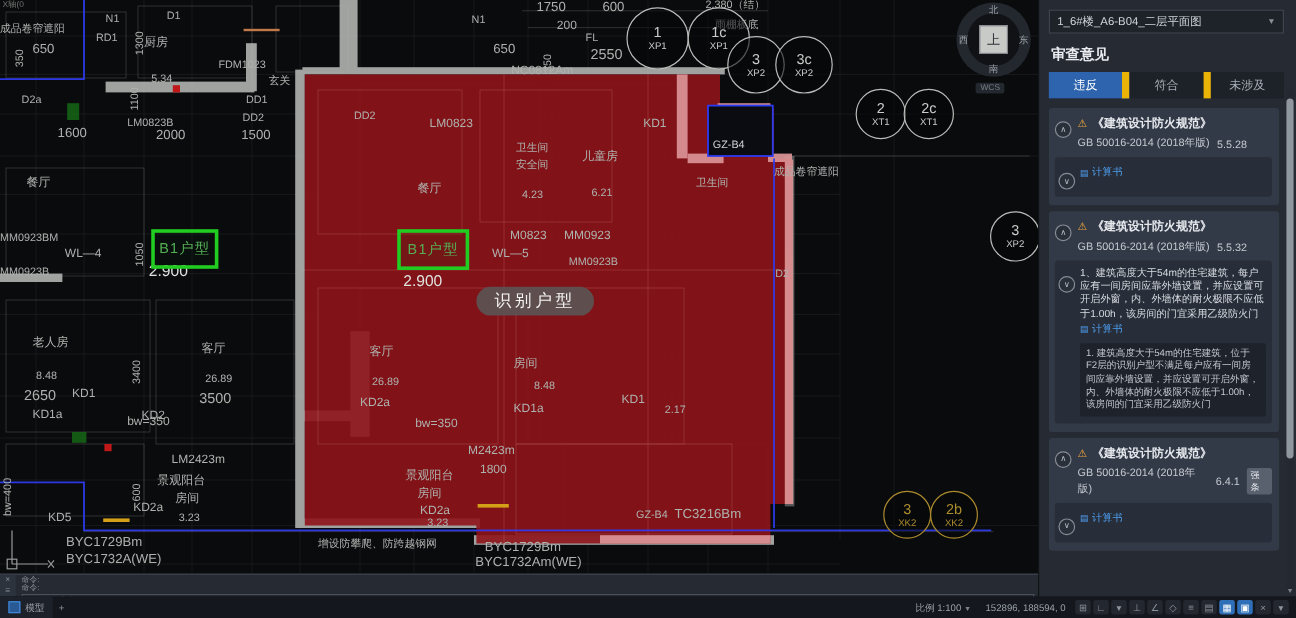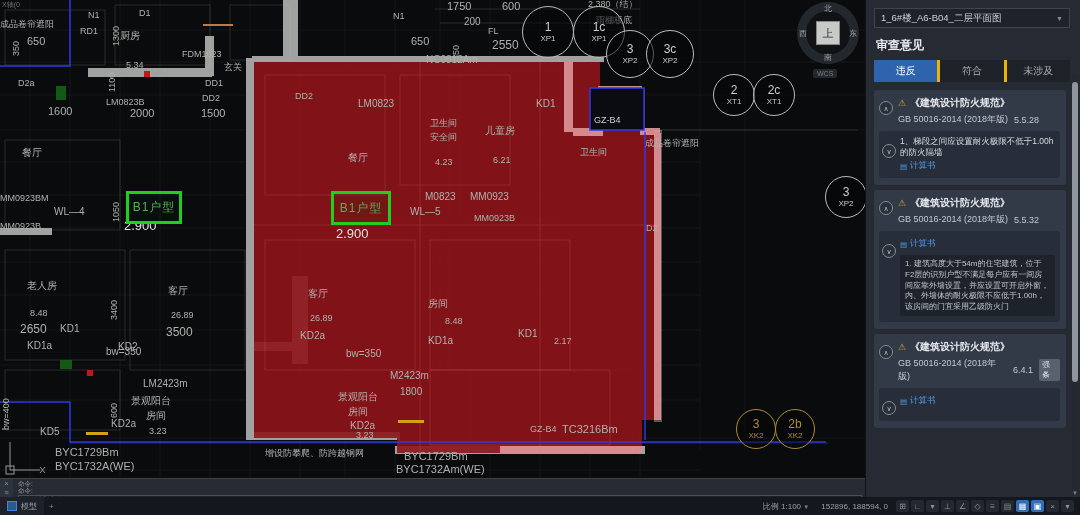--- a/index.html
+++ b/index.html
@@ -50,21 +50,21 @@
   .sic{width:13px;height:12px;border-radius:2px;background:#23272f;color:#8d939b;display:flex;align-items:center;justify-content:center;font-size:8px;}
   .sic.on{background:#2f6fb8;color:#fff;}
 
   
   .panel{position:absolute;left:865px;top:0;width:215px;height:497px;background:#262b33;border-left:1px solid #101318;box-sizing:border-box;display:flex;flex-direction:column;overflow:hidden;}
   .pdrop{margin:8px 10px 0 8px;height:20px;background:#1e2329;border:1px solid #3d444e;display:flex;align-items:center;padding:0 6px;font-size:9.5px;color:#ced3d9;box-sizing:border-box;}
   .pdrop .dlabel{overflow:hidden;white-space:nowrap;text-overflow:ellipsis;}
   .pdrop .caret{margin-left:auto;color:#8a9099;font-size:7px;}
   .ptitle{margin:9px 10px 6px;font-size:12px;font-weight:bold;color:#e9ebf0;}
   .ptabs{display:flex;margin:0 10px 0 8px;height:22px;background:#1d2229;flex:none;}
-  .ptab{flex:1;display:flex;align-items:center;justify-content:center;font-size:10px;color:#a8aeb7;border-right:3px solid #eab308;cursor:pointer;}
+  .ptab{flex:1;display:flex;align-items:center;justify-content:center;font-size:10px;color:#a8aeb7;border-right:6px solid #eab308;cursor:pointer;}
   .ptab:last-child{border-right:none;}
   .ptab.active{background:#2e63ad;color:#fff;}
   .plist{flex:1;margin:8px 14px 0 8px;display:flex;flex-direction:column;gap:5px;overflow:hidden;}
   .card{background:#333a47;border-radius:3px;padding:6px 6px 7px 5px;flex:none;}
   .chead{display:flex;gap:5px;}
   .cbtn{width:12px;height:12px;min-width:12px;border:1px solid #868c96;border-radius:50%;background:#2a303a;color:#b7bdc5;font-size:7px;line-height:1;display:flex;align-items:center;justify-content:center;margin-top:5px;}
   .chtxt{flex:1;min-width:0;}
   .crow1{display:flex;gap:4px;align-items:center;font-size:10px;font-weight:bold;color:#e5e8ed;}
   .warn{color:#e8a23b;font-size:9px;font-weight:normal;}
   .crow2{display:flex;gap:6px;align-items:center;font-size:9px;color:#c4c9d0;margin-top:3px;}
@@ -338,20 +338,21 @@
       </div>
     <div id="gboxes">
         <div class="gbox" style="left: 126px; top: 191px; width: 50px; height: 27px;">
           <span>B1户型</span>
         </div>
         <div class="gbox" style="left: 331px; top: 191px; width: 54px; height: 28px;">
           <span>B1户型</span>
         </div>
       </div>
 
+    <div class="pill">识别户型</div>
 
     <div class="compass">
       <div class="ring"></div>
       <div class="inner"></div>
       <span class="cdir cN">北</span>
       <span class="cdir cS">南</span>
       <span class="cdir cW">西</span>
       <span class="cdir cE">东</span>
       <div class="csq">上</div>
     </div>
@@ -420,21 +421,20 @@
               </div>
               <div class="crow2">
                 <span>GB 50016-2014 (2018年版)</span>
                 <span>5.5.28</span>
               </div>
             </div>
           </div>
           <div class="csub">
             <span class="cbtn">∨</span>
             <div class="csubbody">
-              <div class="citem">1、梯段之间应设置耐火极限不低于1.00h的防火隔墙</div>
               <div class="clink">
                 <span class="docic">▤</span>
                 <a class="clinka">计算书</a>
               </div>
             </div>
           </div>
         </div>
         <div class="card">
           <div class="chead">
             <span class="cbtn">∧</span>
@@ -445,20 +445,21 @@
               </div>
               <div class="crow2">
                 <span>GB 50016-2014 (2018年版)</span>
                 <span>5.5.32</span>
               </div>
             </div>
           </div>
           <div class="csub">
             <span class="cbtn">∨</span>
             <div class="csubbody">
+              <div class="citem">1、建筑高度大于54m的住宅建筑，每户应有一间房间应靠外墙设置，并应设置可开启外窗，内、外墙体的耐火极限不应低于1.00h，该房间的门宜采用乙级防火门</div>
               <div class="clink">
                 <span class="docic">▤</span>
                 <a class="clinka">计算书</a>
               </div>
               <div class="cdetail">1. 建筑高度大于54m的住宅建筑，位于F2层的识别户型不满足每户应有一间房间应靠外墙设置，并应设置可开启外窗，内、外墙体的耐火极限不应低于1.00h，该房间的门宜采用乙级防火门</div>
             </div>
           </div>
         </div>
         <div class="card">
           <div class="chead">

